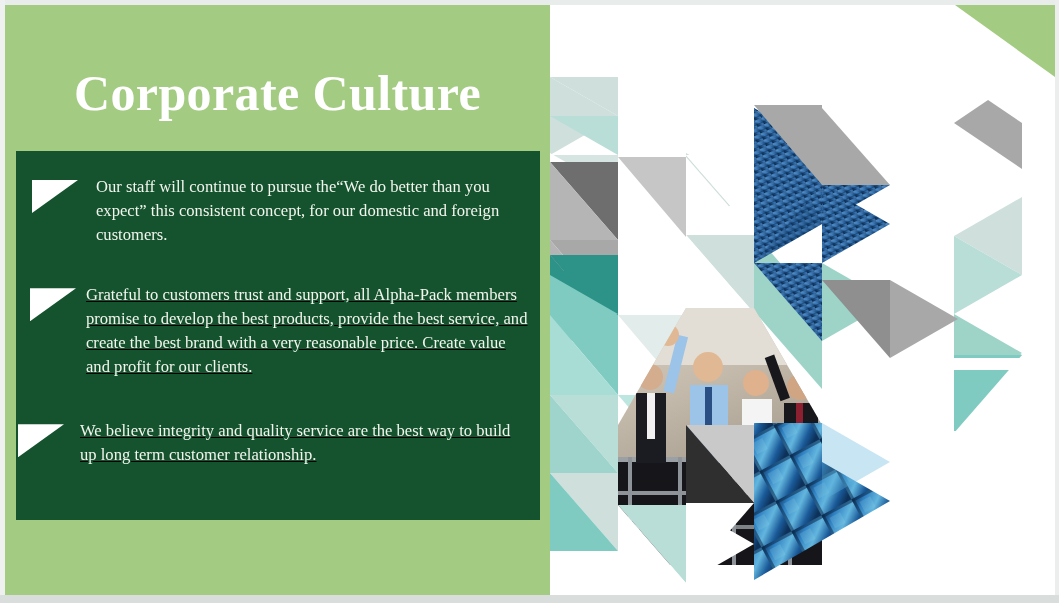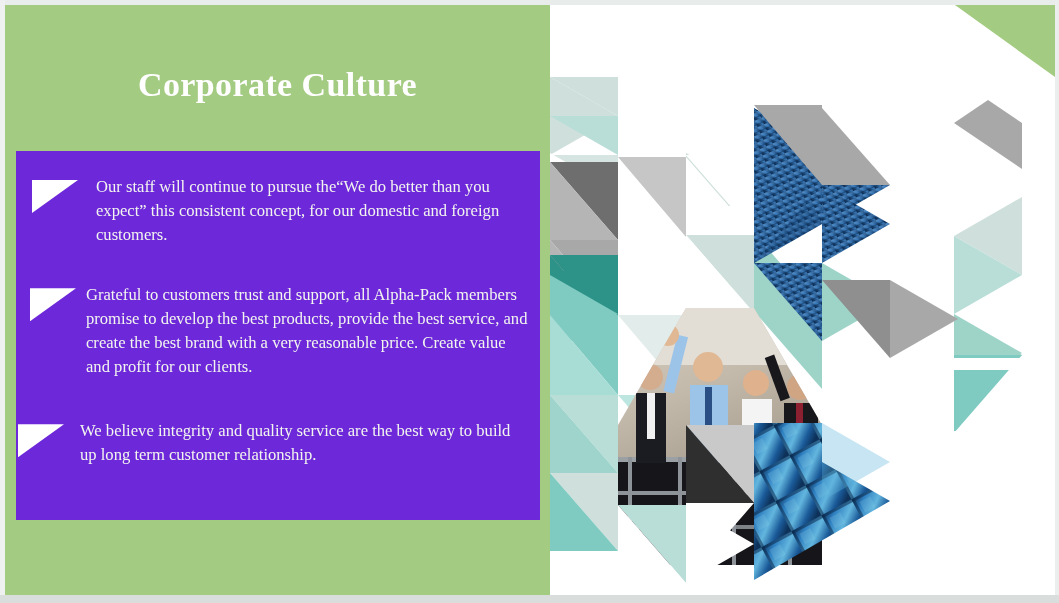--- a/index.html
+++ b/index.html
@@ -56,47 +56,47 @@
     background: #a4cb82;
   }
 
   .slide-title {
     position: absolute;
     left: 5px;
     top: 66px;
     width: 545px;
     text-align: center;
     color: #ffffff;
-    font-size: 34px;
+    font-size: 50px;
     font-weight: bold;
     font-family: "Liberation Serif", serif;
     letter-spacing: 0.4px;
     line-height: 1.1;
   }
 
   
   .content-box {
     position: absolute;
     left: 16px;
     top: 151px;
     width: 524px;
     height: 369px;
-    background: #6d28d9;
+    background: #14532d;
     box-sizing: border-box;
     padding: 24px 0 0 0;
   }
 
   .bullet-row {
     position: relative;
     display: flex;
     align-items: flex-start;
     padding-left: 14px;
     padding-right: 10px;
   }
-  .bullet-row + .bullet-row { margin-top: 22px; }
+  .bullet-row + .bullet-row { margin-top: 22px; text-decoration: underline; }
 
   .bullet-marker {
     flex: 0 0 auto;
     width: 46px;
     height: 33px;
     margin-top: 5px;
     margin-right: 10px;
     background: #ffffff;
     clip-path: polygon(0% 0%, 100% 0%, 0% 100%);
   }

